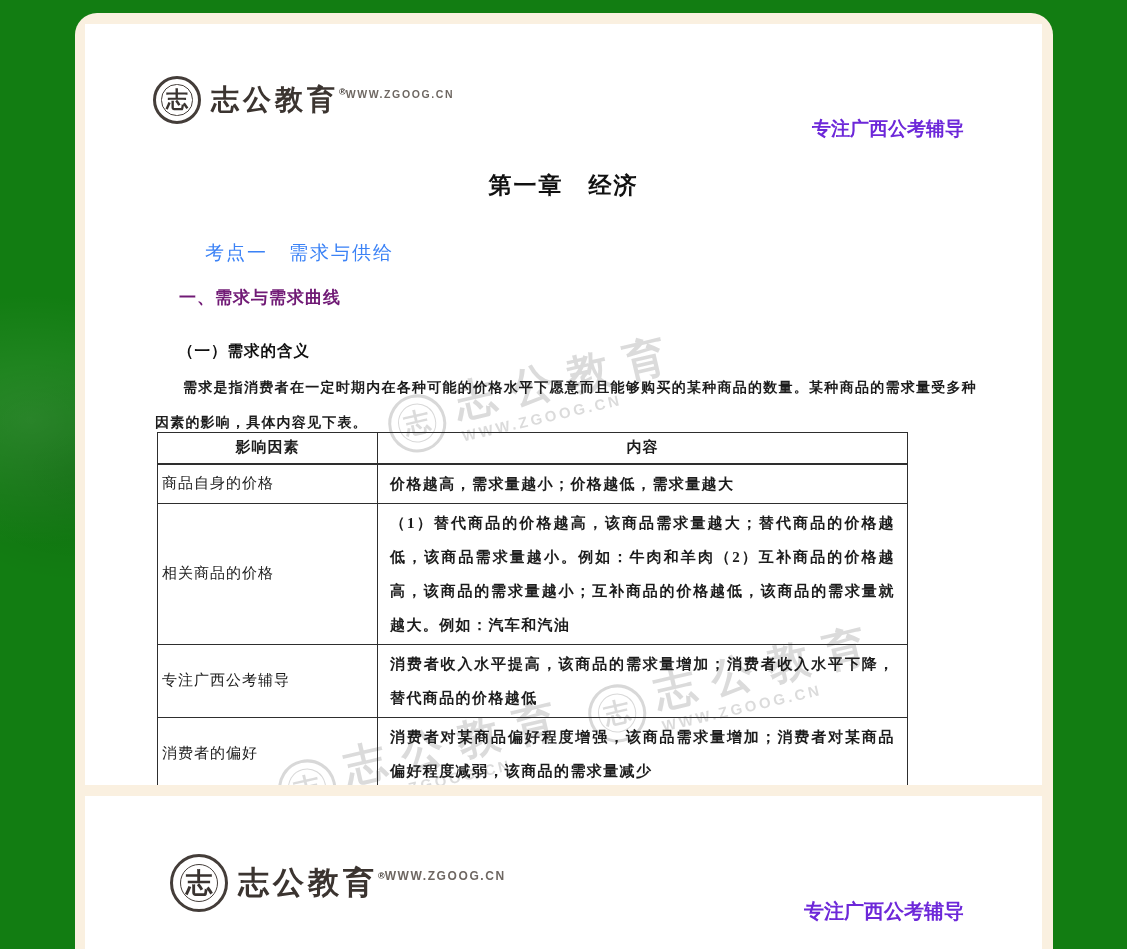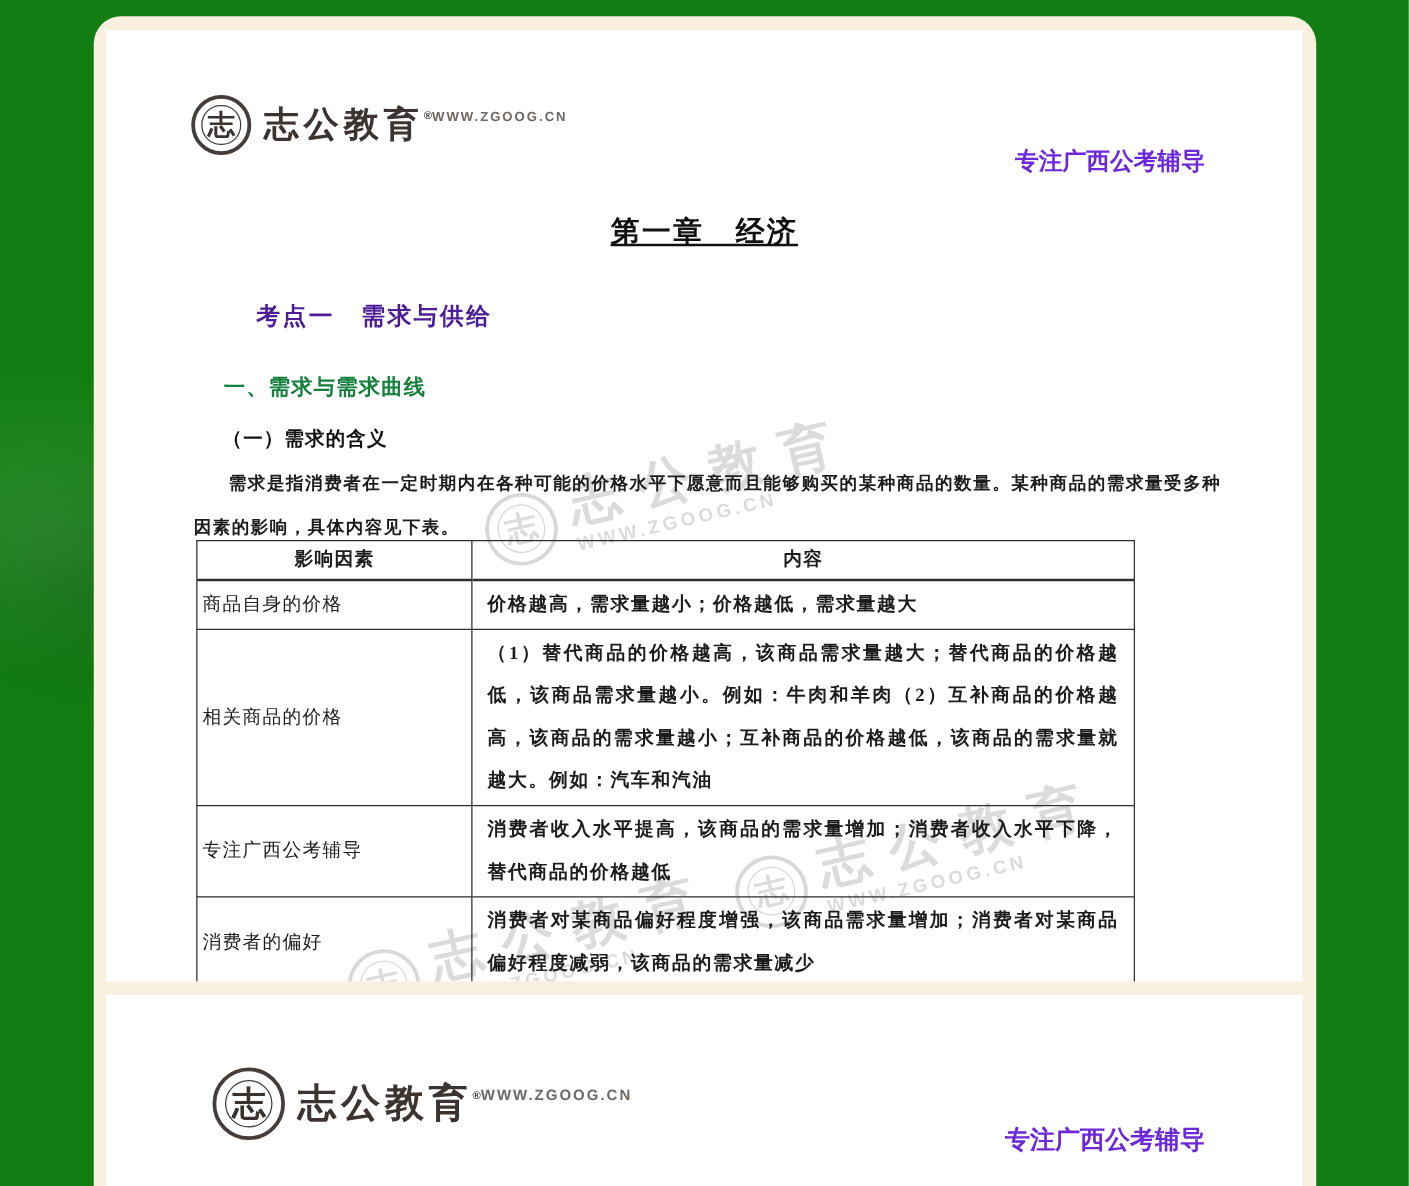--- a/index.html
+++ b/index.html
@@ -63,31 +63,31 @@
 
   .tagline {
     position:absolute; font-family:"Liberation Sans", sans-serif; font-weight:bold;
     color:#6d28d9; white-space:nowrap;
   }
 
   
   .doc-title {
     position:absolute; left:0; right:0; top:146px; text-align:center;
     font-family:"Liberation Sans", sans-serif; font-weight:bold;
-    font-size:23px; color:#111; letter-spacing:2px;text-decoration:underline;
+    font-size:23px; color:#111; letter-spacing:2px;
   }
   .h-kaodian {
     position:absolute; left:120px; top:216px;
-    font-family:"Liberation Sans", sans-serif; font-weight:bold;
-    font-size:19px; color:#4c1d95; letter-spacing:2px;
+    font-family:"Liberation Sans", sans-serif; font-weight:normal;
+    font-size:19px; color:#3b82f6; letter-spacing:2px;
   }
   .h-sub {
-    position:absolute; left:94px; top:274px;
-    font-family:"Liberation Sans", sans-serif; font-weight:bold;
-    font-size:17px; color:#15803d; letter-spacing:1px;
+    position:absolute; left:94px; top:262px;
+    font-family:"Liberation Sans", sans-serif; font-weight:bold;
+    font-size:17px; color:#701a75; letter-spacing:1px;
   }
   .h-subsub {
     position:absolute; left:93px; top:317px;
     font-family:"Liberation Sans", sans-serif; font-weight:bold;
     font-size:15.5px; color:#111; letter-spacing:1px;
   }
   .para {
     position:absolute; left:70px; width:822px; top:346px;
     font-size:14px; color:#1c1c1c; line-height:35px;
     text-align:justify; text-indent:2em; letter-spacing:1.2px; font-weight:bold;

